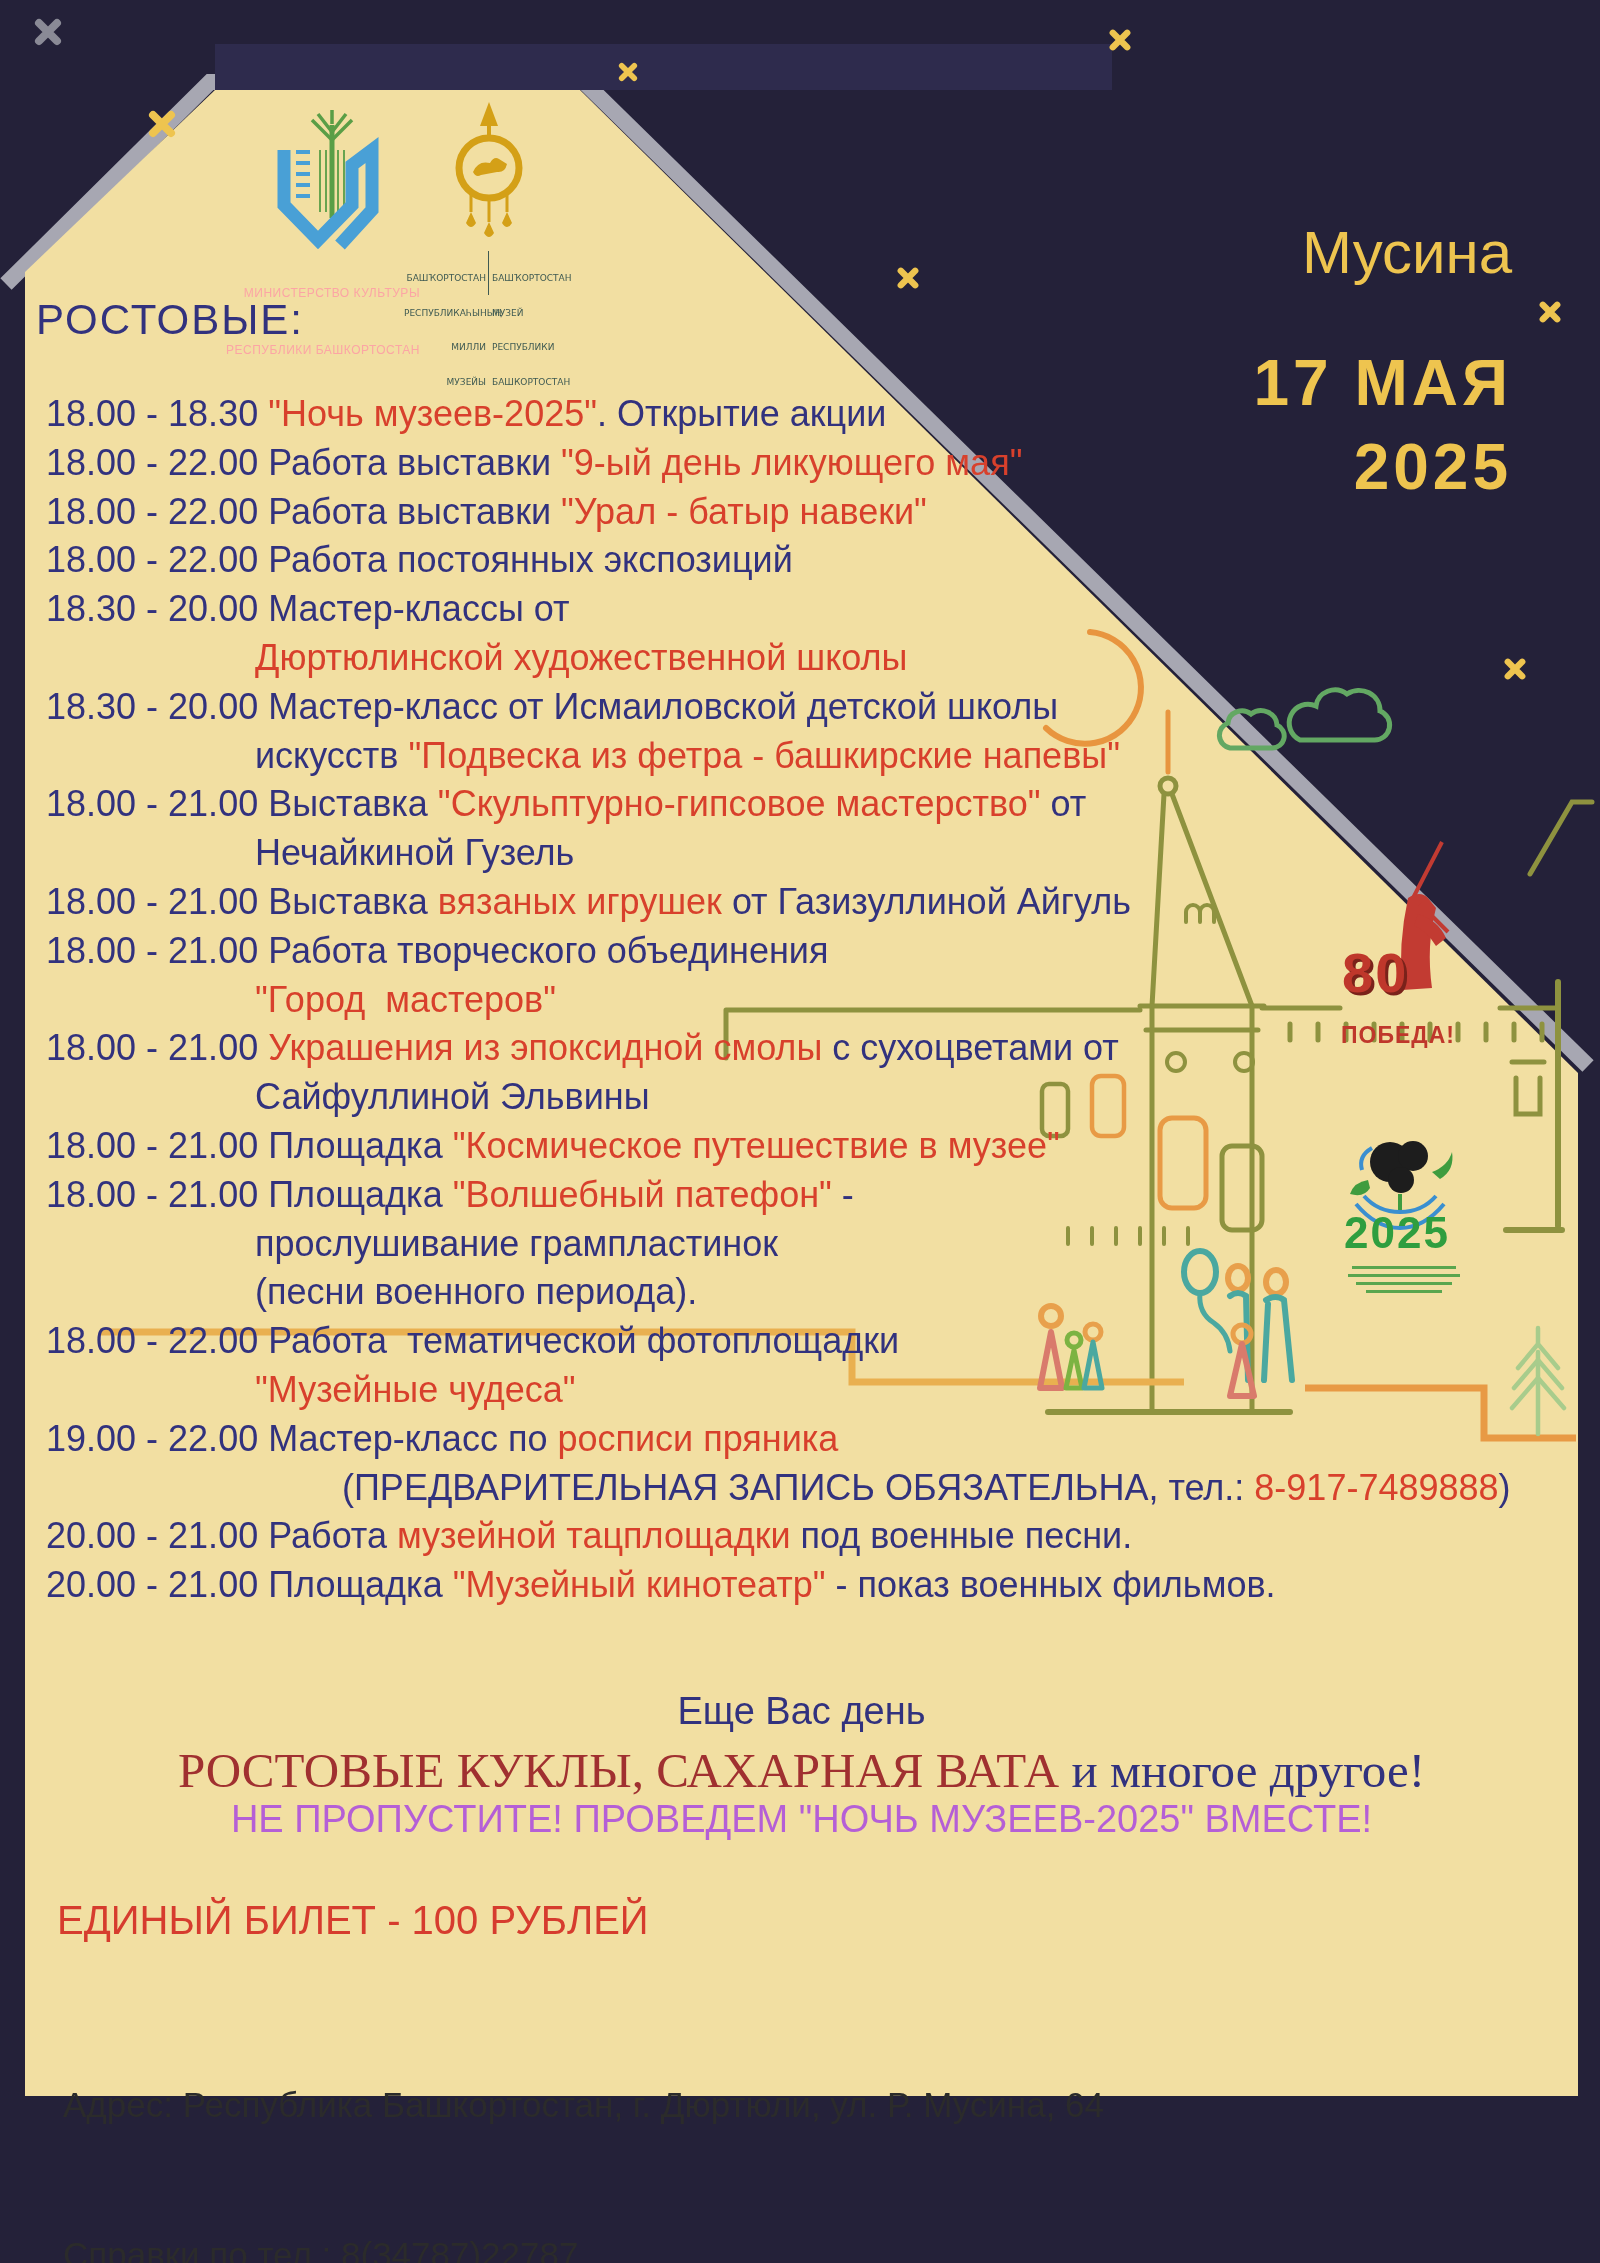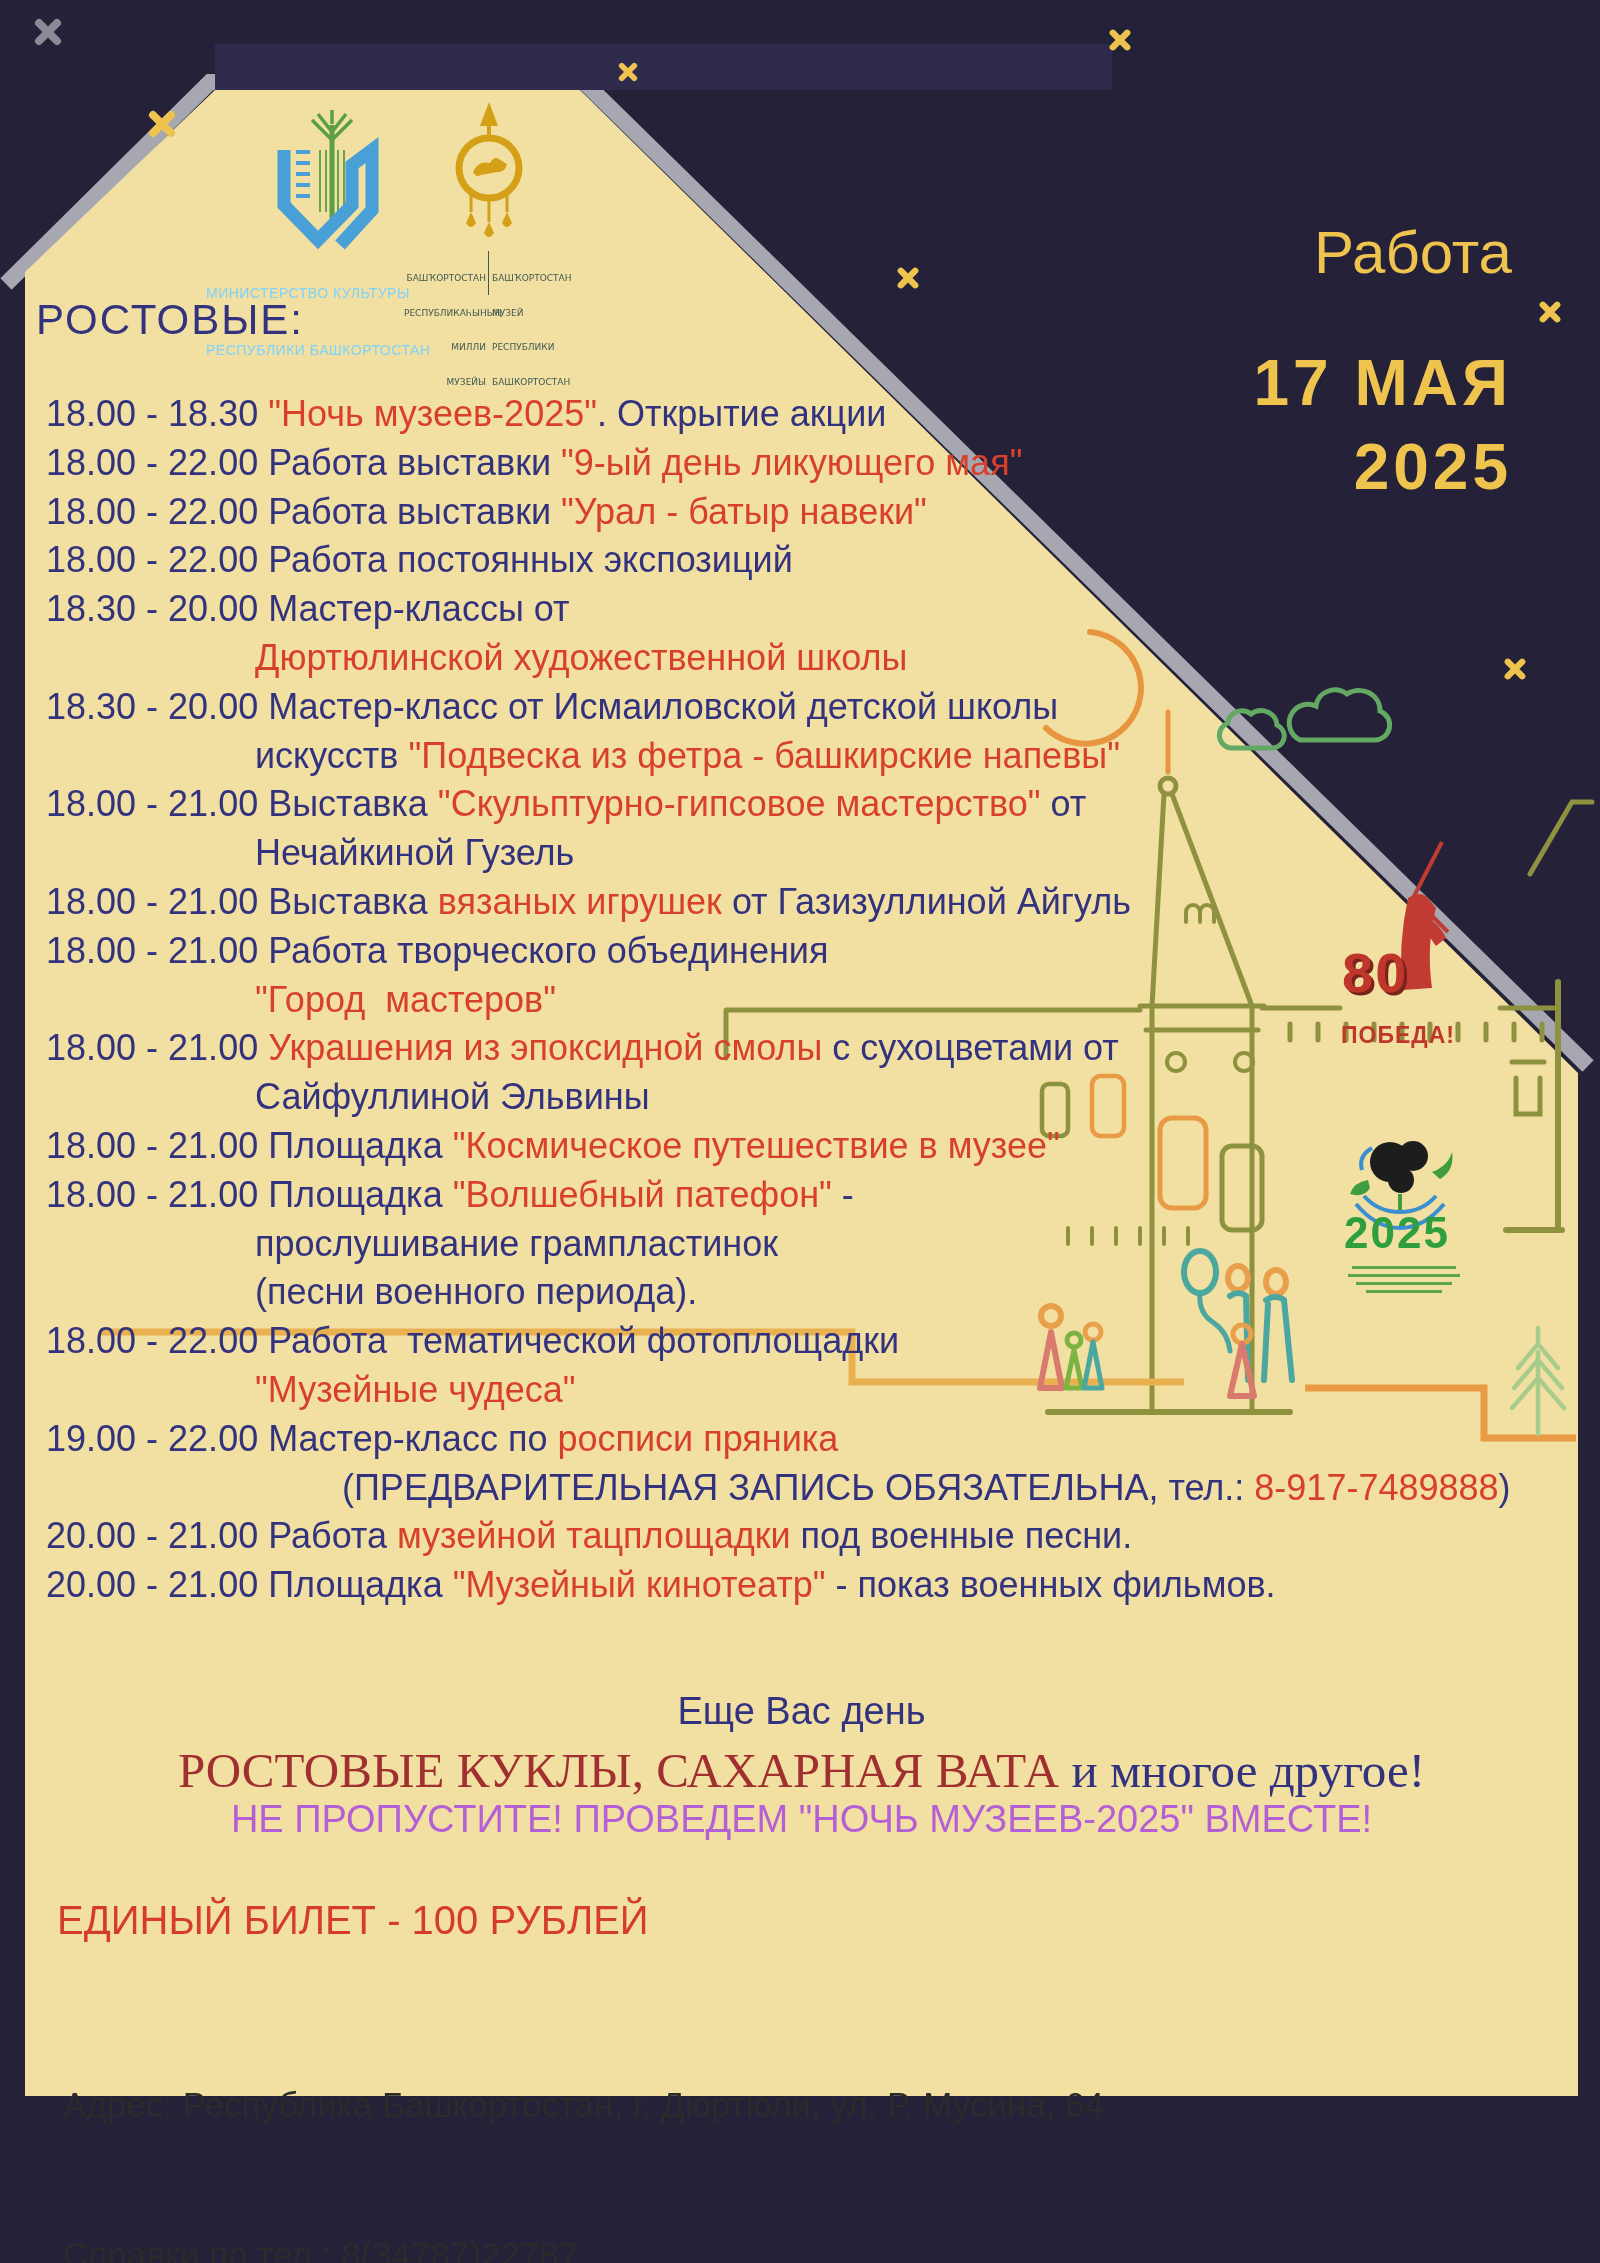--- a/index.html
+++ b/index.html
@@ -11,22 +11,22 @@
   .title{left:700px;top:48px;font-size:84px;font-weight:bold;letter-spacing:12px;color:#f5f5f2;}
   .moon{display:inline-block;position:relative;width:64px;height:64px;border-radius:50%;
         background:#eec44f;vertical-align:-6px;margin:0 6px 0 2px;}
   .moon .c1{position:absolute;left:11px;top:12px;width:40px;height:40px;border-radius:50%;background:#242139;}
   .moon .c2{position:absolute;left:24px;top:6px;width:34px;height:34px;border-radius:50%;background:#eec44f;}
   .sub-block{left:1100px;width:412px;text-align:right;color:#eec44f;}
   .subtitle{top:218px;font-size:60px;padding-right:6px;}
   .date1{top:346px;font-size:64px;font-weight:bold;letter-spacing:4px;}
   .date2{top:430px;font-size:64px;font-weight:bold;letter-spacing:4px;padding-right:18px;}
   
-  .mincap{left:206px;top:246px;width:214px;text-align:left;font-size:14px;line-height:19px;
-          color:#7dd3fc;letter-spacing:.5px;}
+  .mincap{left:206px;top:246px;width:214px;text-align:right;font-size:12px;line-height:19px;
+          color:#fca5a5;letter-spacing:.5px;}
   .amcap{top:250px;font-size:9px;line-height:11.5px;color:#3f5a52;font-family:"DejaVu Sans",sans-serif;}
   .amcap.l{left:404px;width:82px;text-align:right;}
   .amcap.r{left:492px;width:110px;text-align:left;}
   .amdiv{position:absolute;z-index:3;left:488px;top:251px;width:1px;height:44px;background:#3f5a52;}
   
   .prog-head{left:36px;top:296px;font-size:42px;letter-spacing:2px;color:#32327e;}
   .program{left:46px;top:390px;font-size:36px;line-height:48.8px;color:#32327e;}
   .pline{white-space:pre;}
   .pline .red{color:#d8402c;}
   .pline .blue{color:#32327e;}
@@ -158,21 +158,21 @@
       <path d="M1400,1194 V1210" stroke="#3f9c3f" stroke-width="4" fill="none"></path>
       <path d="M1364,1196 q14,16 36,16 q22,0 36,-16 M1356,1204 q20,24 44,24 q24,0 44,-24" stroke="#3a8fd0" stroke-width="4" fill="none"></path>
       <rect x="1352" y="1266" width="104" height="3" fill="#3f9c3f" opacity=".85"></rect>
       <rect x="1348" y="1274" width="112" height="3" fill="#3f9c3f" opacity=".85"></rect>
       <rect x="1356" y="1282" width="96" height="3" fill="#3f9c3f" opacity=".85"></rect>
       <rect x="1366" y="1290" width="76" height="3" fill="#3f9c3f" opacity=".85"></rect>
     </g>
   </svg>
 
 
-  <div class="txt sub-block subtitle">Работа</div>
+  <div class="txt sub-block subtitle">Мусина</div>
   <div class="txt sub-block date1">17 МАЯ</div>
   <div class="txt sub-block date2">2025</div>
 
   <div class="txt mincap">
     <div>МИНИСТЕРСТВО КУЛЬТУРЫ</div>
     <div>РЕСПУБЛИКИ БАШКОРТОСТАН</div>
   </div>
 
   <div class="txt amcap l">
     <div>БАШҠОРТОСТАН</div>

